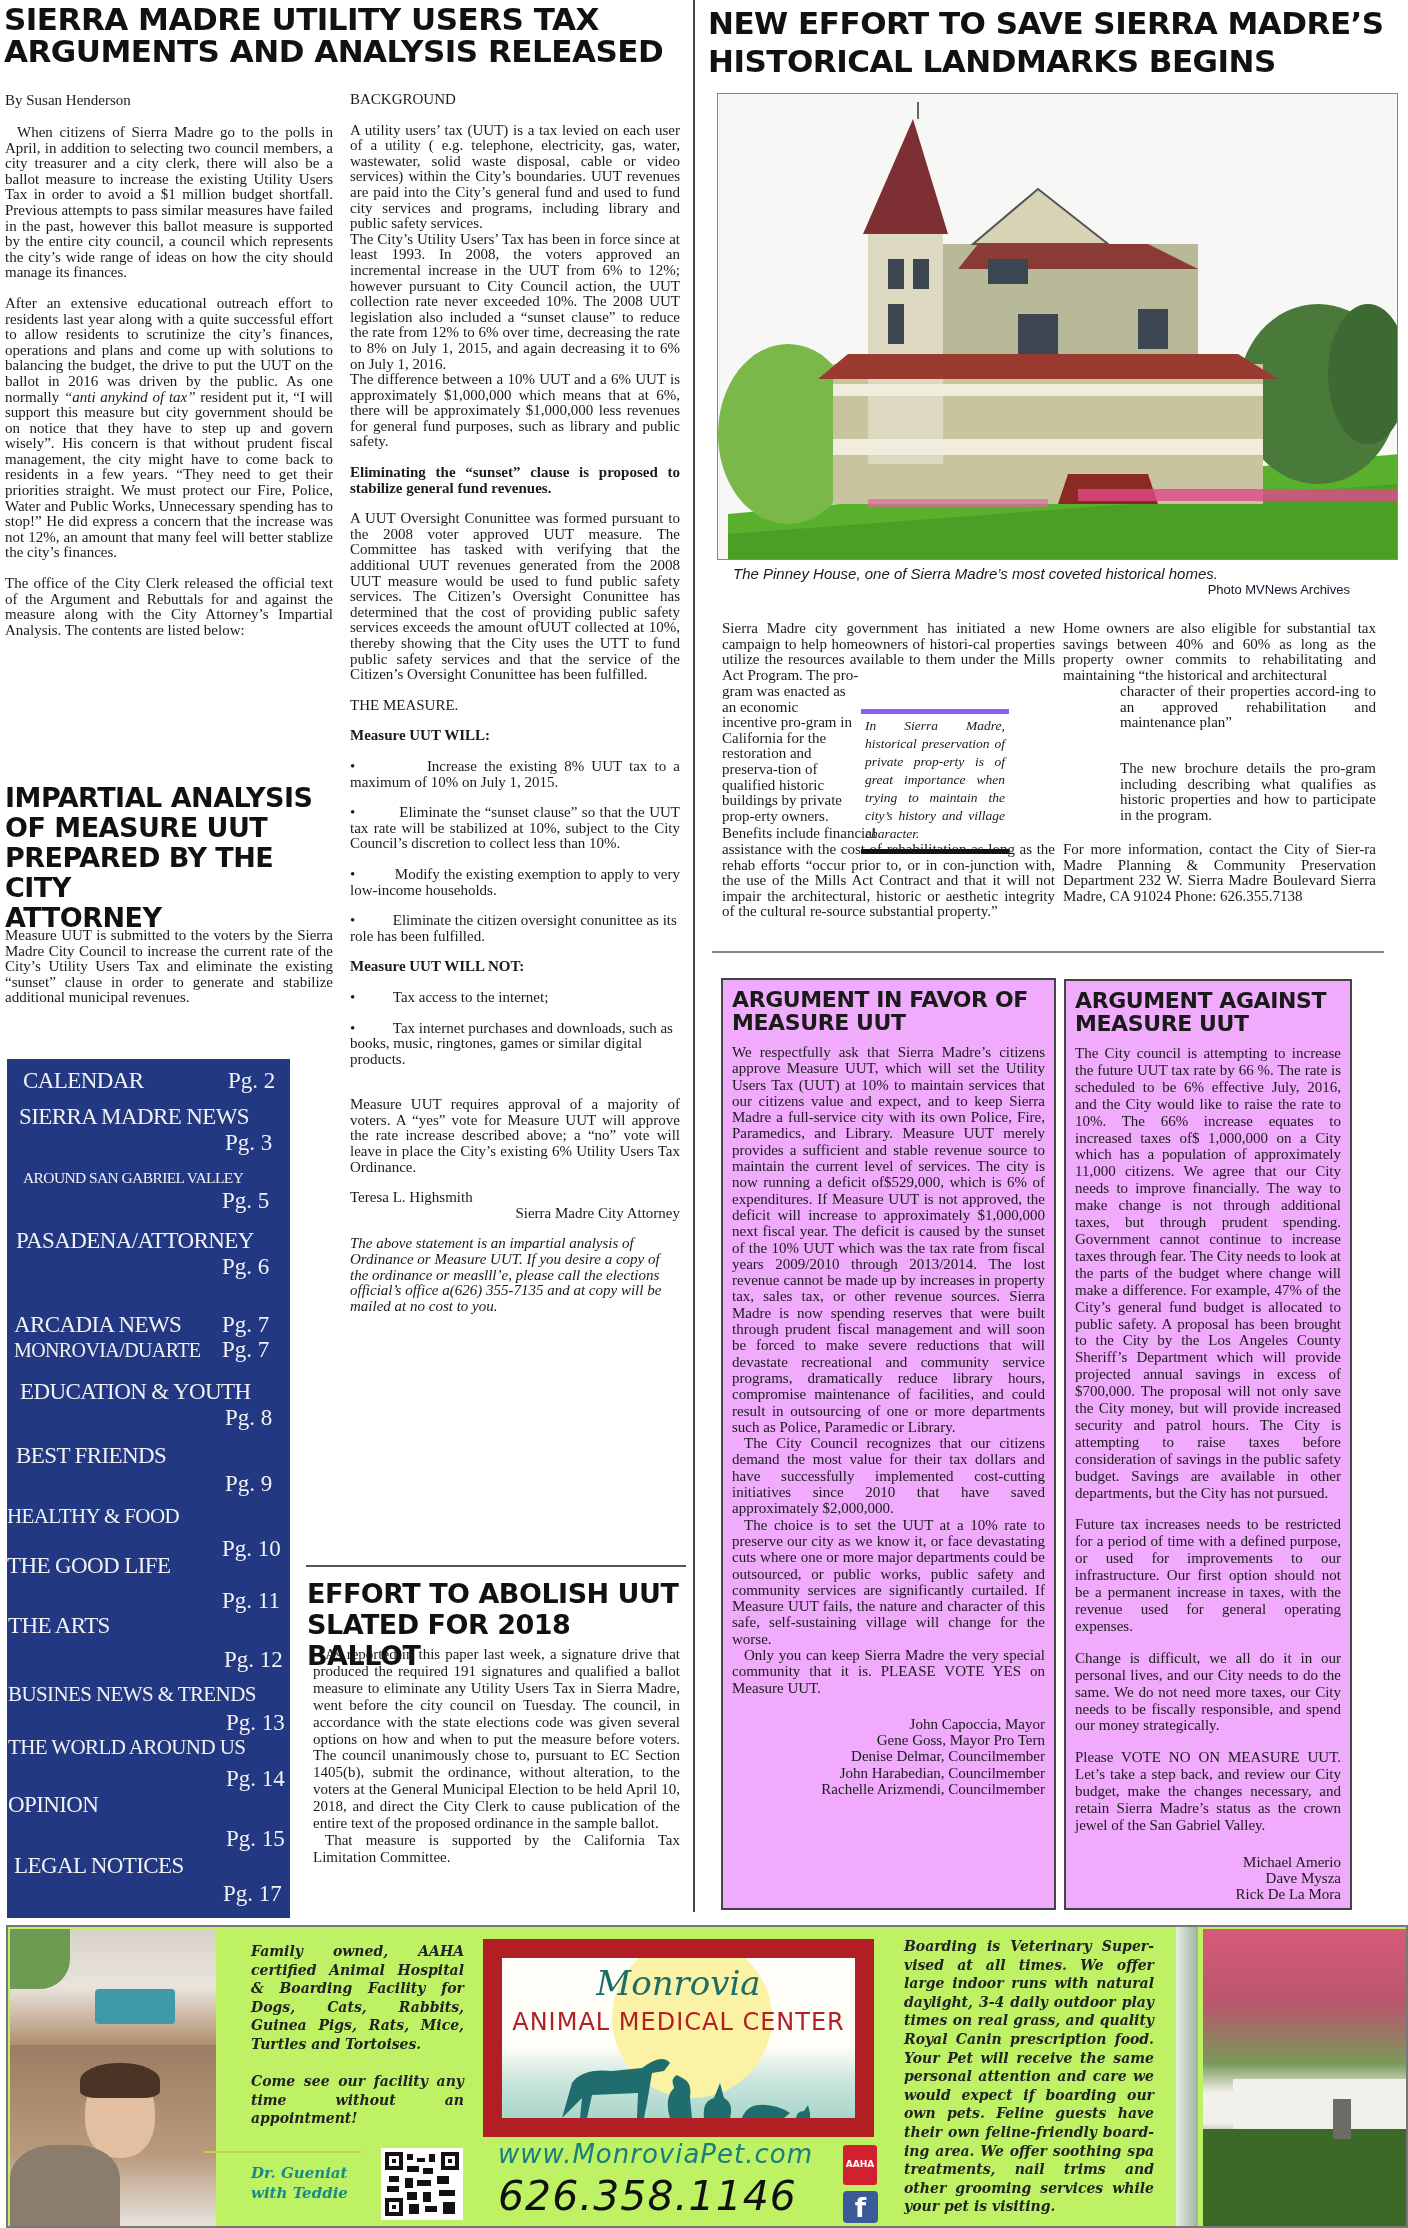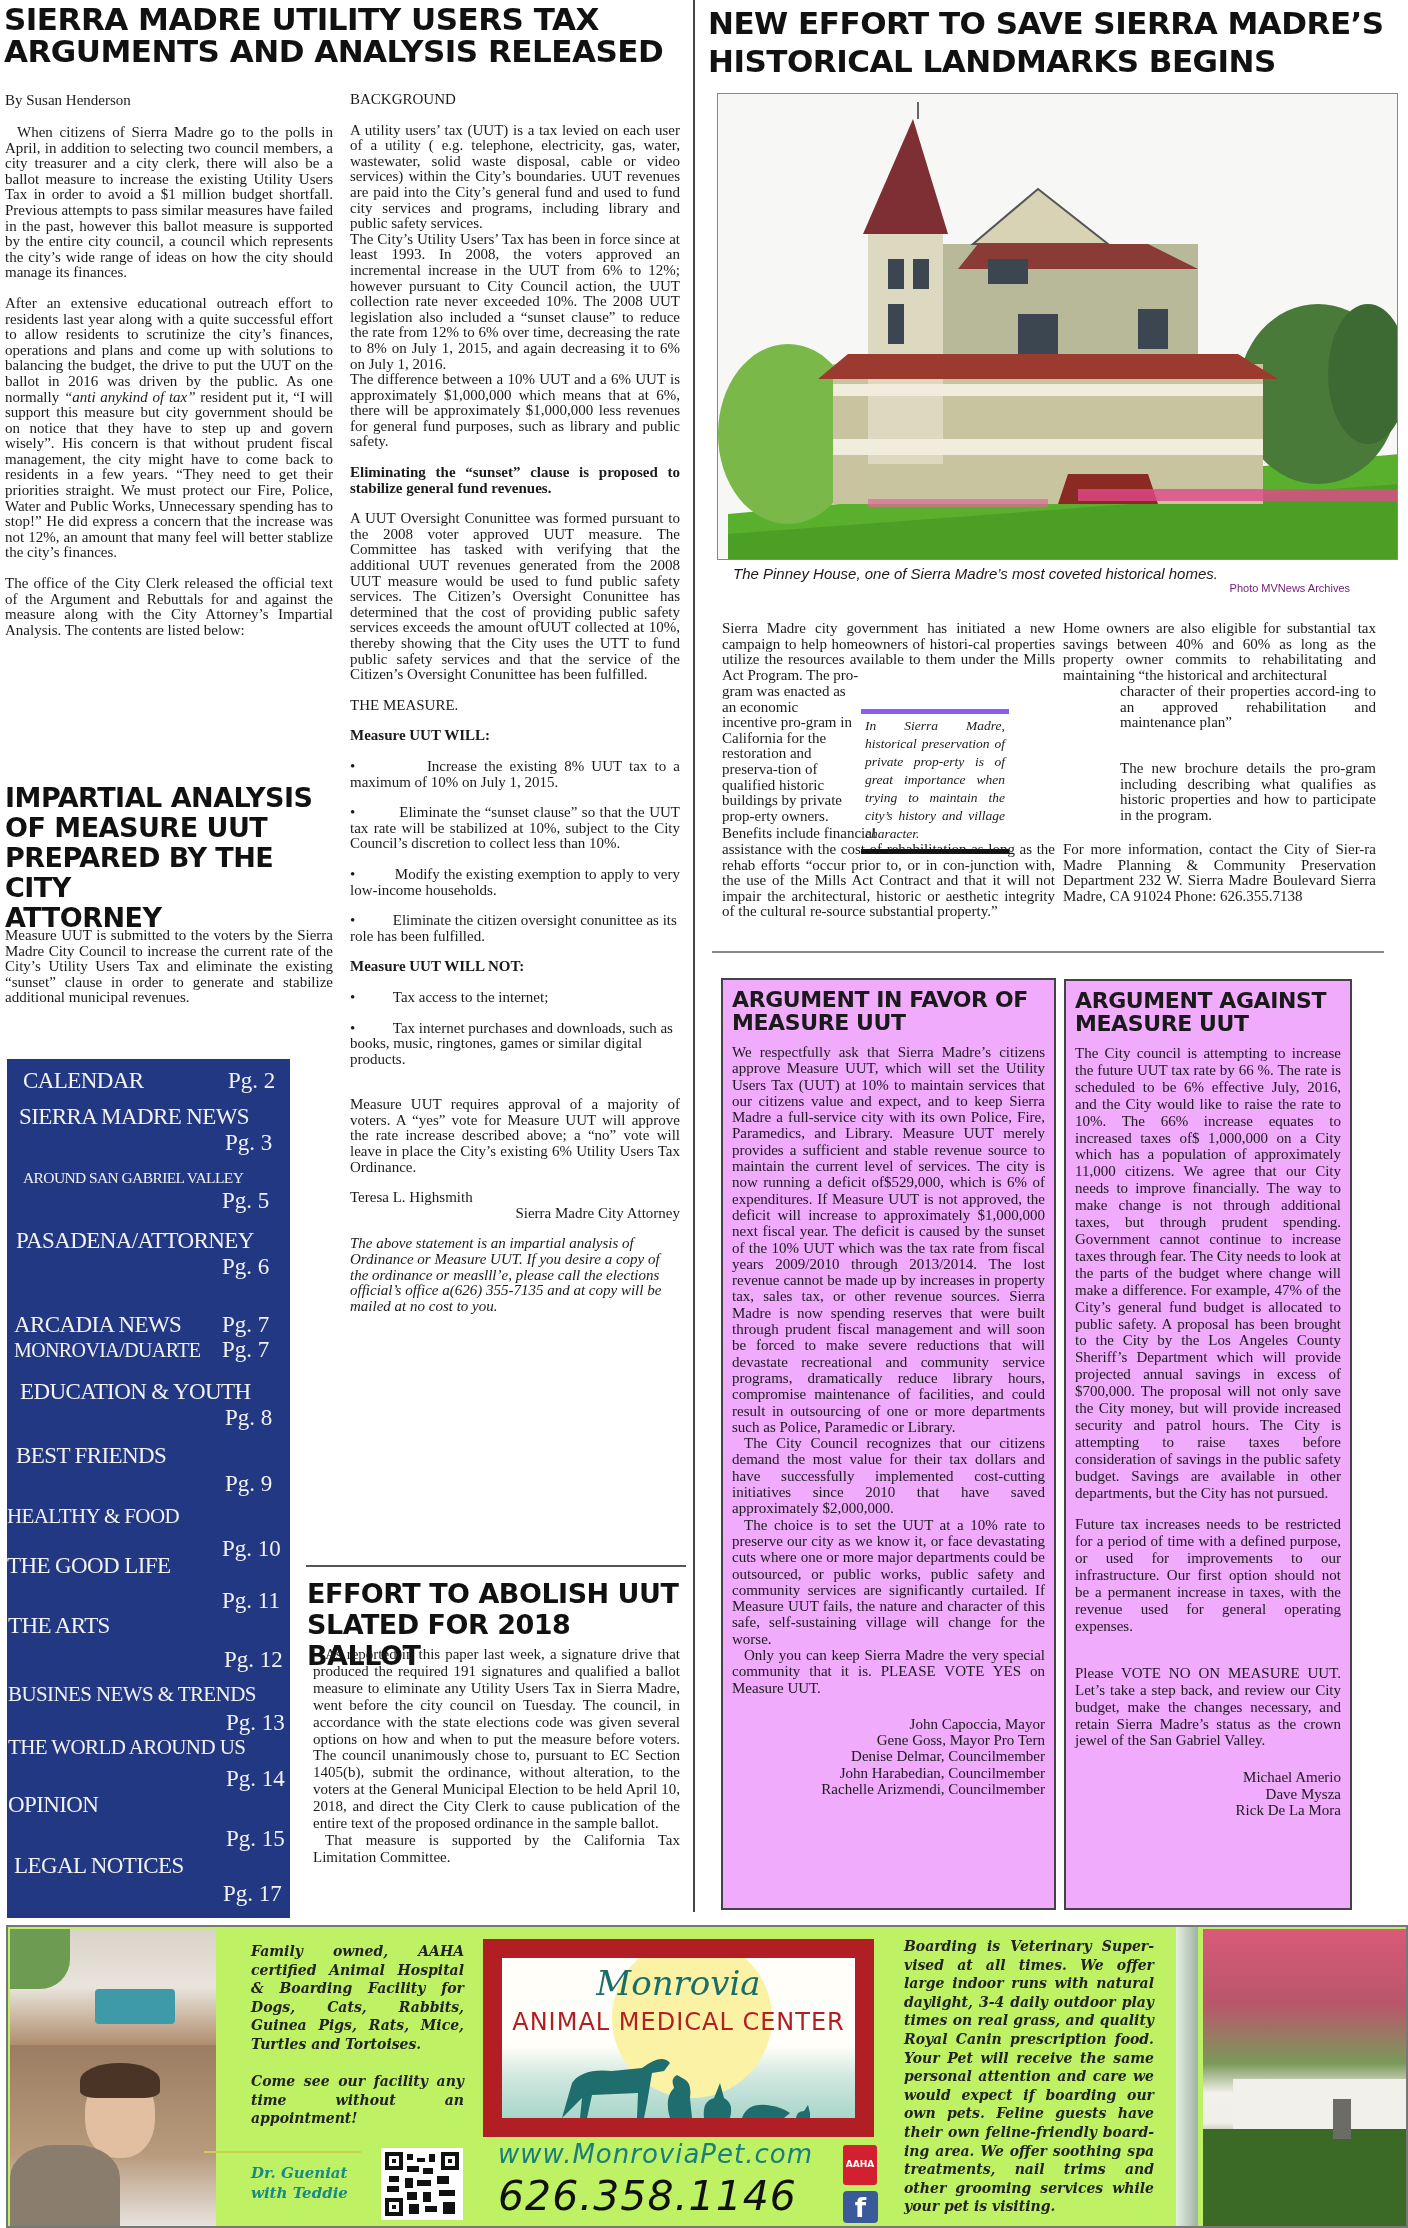--- a/index.html
+++ b/index.html
@@ -196,21 +196,21 @@
     <rect x="300" y="220" width="40" height="40" fill="#3c4650"></rect>
     <rect x="420" y="215" width="30" height="40" fill="#3c4650"></rect>
 
     <polygon points="350,380 430,380 440,410 340,410" fill="#8a2a22"></polygon>
 
     <rect x="360" y="395" width="320" height="12" fill="#e04a8a" opacity="0.8"></rect>
     <rect x="150" y="405" width="180" height="8" fill="#e06a9a" opacity="0.7"></rect>
   </svg>
 </div>
 <div class="abs" style="left:733px; top:565px; font-family:'Liberation Sans',sans-serif; font-style:italic; font-size:15px;">The Pinney House, one of Sierra Madre’s most coveted historical homes.</div>
-<div class="abs" style="right:58px; top:582px; font-family:'Liberation Sans',sans-serif; font-size:11px; color:#701a75;">Photo MVNews Archives</div>
+<div class="abs" style="right:58px; top:582px; font-family:'Liberation Sans',sans-serif; font-size:13px; color:#0f172a;">Photo MVNews Archives</div>
 
 <div class="abs body-text" style="left:722px; top:621px; width:333px;">Sierra Madre city government has initiated a new campaign to help homeowners of histori-cal properties utilize the resources available to them under the Mills Act Program.  The pro-</div>
 <div class="abs body-text" style="left:722px; top:684px; width:130px; text-align:left;">gram was enacted as an economic incentive pro-gram in California for the restoration and preserva-tion of qualified historic buildings by private prop-erty owners.</div>
 <div class="abs" style="left:861px; top:709px; width:148px;">
   <div class="pullquote" style="border-bottom:none;">In Sierra Madre, historical preservation of private prop-erty is of great importance when trying to maintain the city’s history and village character.</div>
   <div style="height:5px; background:#111; margin-top:2px;"></div>
 </div>
 <div class="abs body-text" style="left:722px; top:826px; width:250px; text-align:left;">Benefits include financial</div>
 <div class="abs body-text" style="left:722px; top:842px; width:333px;">assistance with the cost of rehabilitation as long as the rehab efforts “occur prior to, or in con-junction with, the use of the Mills Act Contract and that it will not impair the architectural, historic or aesthetic integrity of the cultural re-source substantial property.”</div>
 
@@ -245,20 +245,21 @@
 <div class="abs arg-box" style="left:1064px; top:979px; width:288px; height:931px;">
   <h3>
     <div>ARGUMENT AGAINST</div>
     <div>MEASURE UUT</div>
   </h3>
   <div class="arg-text" style="line-height:16.9px;">
     <p>The City council is attempting to increase the future UUT tax rate by 66 %. The rate is scheduled to be 6% effective July, 2016, and the City would like to raise the rate to 10%. The 66% increase equates to increased taxes of$ 1,000,000 on a City which has a population of approximately 11,000 citizens. We agree that our City needs to improve financially. The way to make change is not through additional taxes, but through prudent spending. Government cannot continue to increase taxes through fear. The City needs to look at the parts of the budget where change will make a difference. For example, 47% of the City’s general fund budget is allocated to public safety. A proposal has been brought to the City by the Los Angeles County Sheriff’s Department which will provide projected annual savings in excess of $700,000. The proposal will not only save the City money, but will provide increased security and patrol hours. The City is attempting to raise taxes before consideration of savings in the public safety budget. Savings are available in other departments, but the City has not pursued.</p>
     <div class="gap"></div>
     <p>Future tax increases needs to be restricted for a period of time with a defined purpose, or used for improvements to our infrastructure. Our first option should not be a permanent increase in taxes, with the revenue used for general operating expenses.</p>
     <div class="gap"></div>
+    <p>Change is difficult, we all do it in our personal lives, and our City needs to do the same. We do not need more taxes, our City needs to be fiscally responsible, and spend our money strategically.</p>
     <div class="gap"></div>
     <p>Please VOTE NO ON MEASURE UUT. Let’s take a step back, and review our City budget, make the changes necessary, and retain Sierra Madre’s status as the crown jewel of the San Gabriel Valley.</p>
   </div>
   <div style="height:20px;"></div>
   <div class="sign">
     <div>Michael Amerio</div>
     <div>Dave Mysza</div>
     <div>Rick De La Mora</div>
   </div>
 </div>

